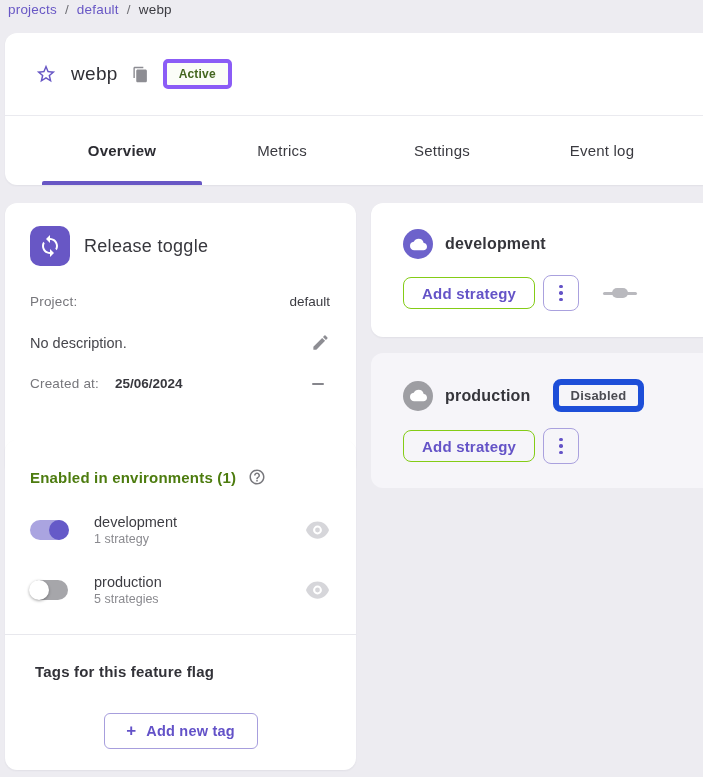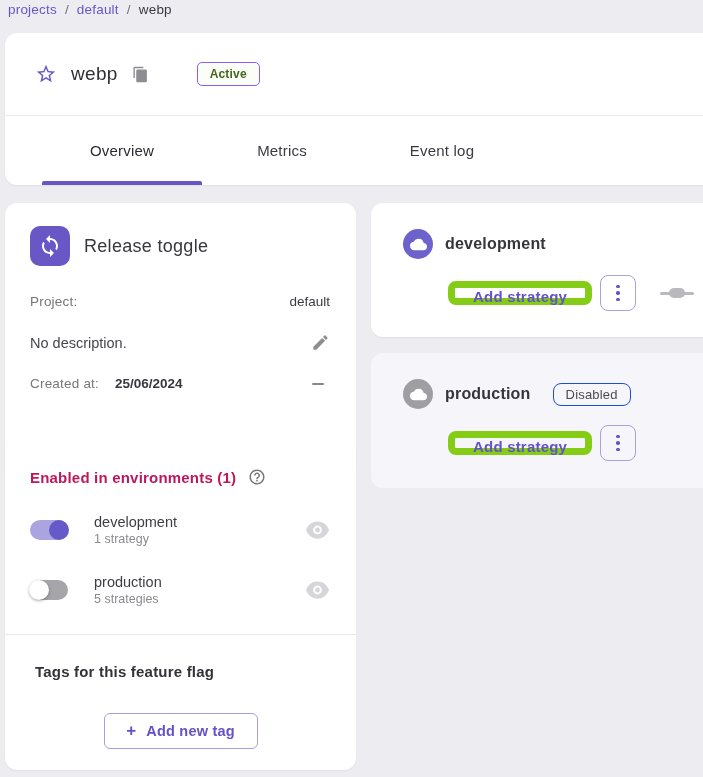--- a/index.html
+++ b/index.html
@@ -12,45 +12,45 @@
   .breadcrumb .sep{color:#6f6f74;}
   .breadcrumb .current{color:#3a3a40;}
 
   .card{position:absolute;background:#fff;border-radius:12px;box-shadow:0 1px 2px rgba(30,30,60,.06);}
 
   
   .header-card{left:5px;top:33px;width:710px;height:152px;}
   .header-top{height:82px;display:flex;align-items:center;padding-left:30px;gap:14px;}
   .icon-btn{background:none;border:none;padding:0;cursor:pointer;display:flex;align-items:center;}
   .title{font-size:19px;font-weight:500;color:#303036;margin:0;letter-spacing:.3px;}
-  .badge-active{display:inline-block;background:#fbfdf7;border:1px solid #8b5cf6;color:#44661f;
-    font-size:12px;font-weight:bold;padding:4px 12px;border-radius:5px;letter-spacing:.2px;margin-left:34px;}
+  .badge-active{display:inline-block;background:#fbfdf7;border:4px solid #8b5cf6;color:#44661f;
+    font-size:12px;font-weight:bold;padding:4px 12px;border-radius:5px;letter-spacing:.2px;}
   .header-divider{height:1px;background:#eaeaef;width:100%;}
   .tabs{position:relative;height:69px;display:flex;padding-left:37px;}
   .tab{width:160px;display:flex;align-items:center;justify-content:center;font-size:15px;color:#3a3a40;cursor:pointer;letter-spacing:.2px;}
-  .tab.active{font-weight:normal;color:#2c2c32;}
+  .tab.active{font-weight:bold;color:#2c2c32;}
   .tab-underline{position:absolute;left:37px;bottom:0;width:160px;height:4px;background:#6857c5;border-radius:2px 2px 0 0;}
 
   
   .release-card{left:5px;top:203px;width:351px;height:272px;box-sizing:border-box;padding:23px 26px 0 25px;}
   .release-head{display:flex;align-items:center;gap:14px;margin-bottom:28px;}
   .type-icon{width:40px;height:40px;border-radius:10px;background:#6857c5;display:flex;align-items:center;justify-content:center;}
   .release-title{font-size:18px;font-weight:500;color:#37373d;margin:0;letter-spacing:.3px;}
   .kv-row{display:flex;justify-content:space-between;align-items:center;margin-bottom:24px;}
   .k{font-size:13.5px;color:#76767b;letter-spacing:.2px;}
   .v{font-size:13.5px;color:#3b3b41;}
   .desc{font-size:14.5px;color:#46464c;}
   .created-wrap{display:flex;gap:16px;align-items:center;}
   .created-value{font-size:13.5px;font-weight:600;color:#38383e;}
   .dash-icon{width:12px;height:2px;background:#86868c;border-radius:1px;margin-right:6px;}
 
   
   .side-card{left:5px;top:440px;width:351px;height:330px;box-sizing:border-box;padding:28px 25px 0 25px;}
   .panel-heading-row{display:flex;align-items:center;gap:12px;margin-bottom:28px;}
-  .panel-heading{font-size:15px;font-weight:bold;color:#be185d;margin:0;letter-spacing:.2px;}
+  .panel-heading{font-size:15px;font-weight:bold;color:#4d7c0f;margin:0;letter-spacing:.2px;}
   .env-row{display:flex;align-items:center;margin-bottom:28px;}
   .switch{position:relative;width:38px;height:20px;border-radius:10px;flex:0 0 auto;cursor:pointer;}
   .switch.on{background:#aaa4e0;}
   .switch.off{background:#a6a6aa;}
   .knob{position:absolute;top:0;width:20px;height:20px;border-radius:50%;}
   .switch.on .knob{right:-1px;background:#655ac8;}
   .switch.off .knob{left:-1px;background:#fff;box-shadow:0 1px 3px rgba(0,0,0,.35);}
   .env-labels{display:flex;flex-direction:column;margin-left:26px;gap:2px;flex:1;}
   .env-name{font-size:14.5px;color:#3d3d43;}
   .env-count{font-size:12.5px;color:#8a8a8f;}
@@ -64,25 +64,25 @@
 
   
   .env-card{left:371px;width:345px;box-sizing:border-box;padding:26px 0 0 32px;}
   .env-card.dev{top:203px;height:134px;}
   .env-card.prod{top:353px;height:135px;background:#f6f5f9;box-shadow:none;}
   .env-head{display:flex;align-items:center;gap:12px;}
   .cloud-circle{width:30px;height:30px;border-radius:50%;display:flex;align-items:center;justify-content:center;flex:0 0 auto;}
   .cloud-circle.purple{background:#6d62cb;}
   .cloud-circle.gray{background:#9e9ea3;}
   .env-title{font-size:16px;font-weight:bold;color:#35353b;letter-spacing:.2px;}
-  .chip-disabled{margin-left:10px;border:1px solid #1d4ed8;border-radius:8px;background:transparent;
-    padding:3px 12px;font-size:13px;font-weight:400;color:#4b4b52;letter-spacing:.2px;}
+  .chip-disabled{margin-left:10px;border:6px solid #1d4ed8;border-radius:8px;background:transparent;
+    padding:3px 12px;font-size:13px;font-weight:700;color:#4b4b52;letter-spacing:.2px;}
   .env-actions{display:flex;align-items:center;gap:8px;margin-top:16px;}
-  .add-strategy-btn{height:24px;padding:0 18px;background:transparent;border:7px solid #84cc16;border-radius:8px;
-    color:#6453c7;font-size:15px;font-weight:bold;font-family:"Liberation Sans",sans-serif;cursor:pointer;letter-spacing:.2px;margin-left:45px;}
+  .add-strategy-btn{height:32px;padding:0 18px;background:transparent;border:1px solid #84cc16;border-radius:8px;
+    color:#6453c7;font-size:15px;font-weight:bold;font-family:"Liberation Sans",sans-serif;cursor:pointer;letter-spacing:.2px;}
   .kebab-btn{width:36px;height:36px;border:1px solid #aaa1de;border-radius:8px;background:transparent;cursor:pointer;
     display:flex;flex-direction:column;align-items:center;justify-content:center;gap:3px;}
   .kebab-btn .dot{width:3.5px;height:3.5px;border-radius:50%;background:#6453c7;}
   .mini-slider{position:relative;width:34px;height:10px;margin-left:16px;display:inline-block;}
   .mini-slider .line{position:absolute;top:3.5px;left:0;width:34px;height:3px;background:#b9b9be;border-radius:2px;}
   .mini-slider .blob{position:absolute;top:0;left:9px;width:16px;height:10px;background:#b9b9be;border-radius:5px;}
 </style>
 </head>
 <body>
 
@@ -111,20 +111,23 @@
       </button>
       <span class="badge-active">Active</span>
     </div>
     <div class="header-divider"></div>
     <div class="tabs">
       <div class="tab active">
           <span>Overview</span>
         </div>
       <div class="tab">
           <span>Metrics</span>
+        </div>
+      <div class="tab">
+          <span>Settings</span>
         </div>
       <div class="tab">
           <span>Event log</span>
         </div>
       <div class="tab-underline"></div>
     </div>
   </section>
 
   <section class="card release-card">
     <div class="release-head">

